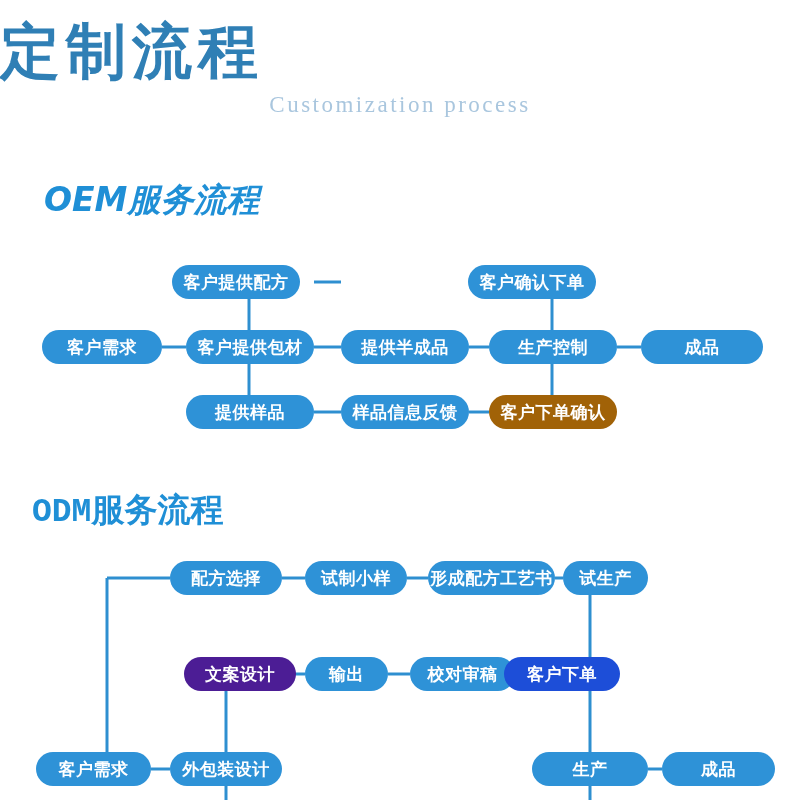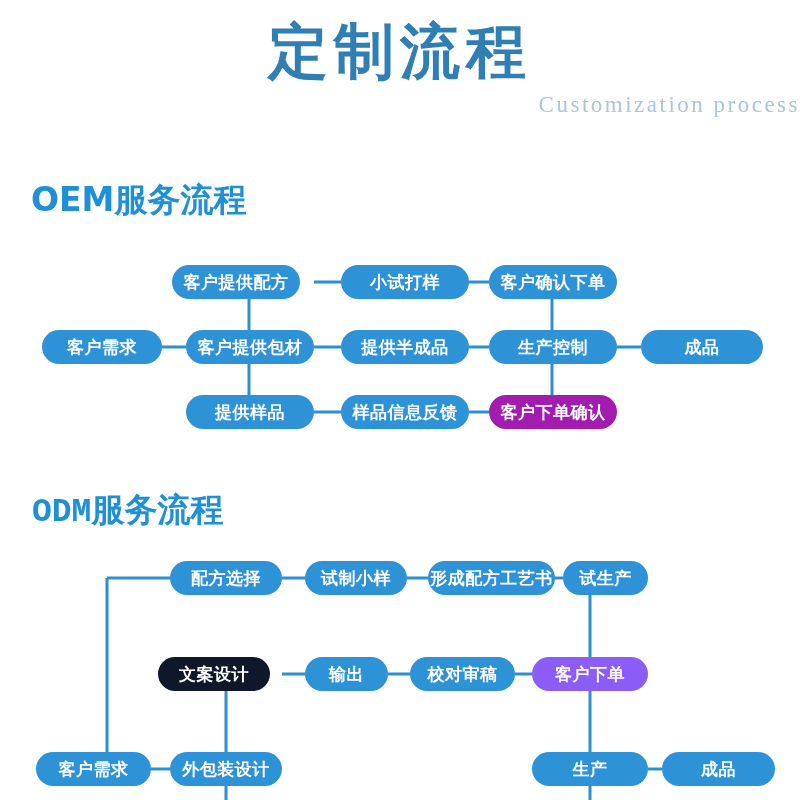--- a/index.html
+++ b/index.html
@@ -18,51 +18,50 @@
     width: 800px;
     height: 800px;
   }
 
   
   .title {
     position: absolute;
     left: 0;
     top: 18px;
     width: 800px;
-    text-align: center;
     font-size: 60px;
     font-weight: bold;
     letter-spacing: 6px;
     color: #2f7fb5;
     line-height: 1.1;
     font-family: "DejaVu Sans", "Liberation Sans", sans-serif;
   }
   .subtitle {
     position: absolute;
     left: 0;
     top: 92px;
     width: 800px;
-    text-align: right;
+    text-align: center;
     font-size: 23px;
     letter-spacing: 2.5px;
     color: #a9c6de;
     font-family: "Liberation Serif", "DejaVu Serif", serif;
   }
 
   
   .section-heading {
     position: absolute;
     font-size: 33px;
     font-weight: bold;
     color: #1f8fd6;
     letter-spacing: 0px;
     white-space: nowrap;
     font-family: "DejaVu Sans", "Liberation Sans", sans-serif;
   }
-  #oem-heading { left: 31px; top: 178px; }
+  #oem-heading { left: 44px; top: 178px; font-style: italic; }
   #odm-heading { left: 32px; top: 488px; font-family: Liberation Mono, monospace; }
 
   
   .flow {
     position: absolute;
     left: 0;
     width: 800px;
   }
   #oem-flow { top: 240px; height: 220px; }
   #odm-flow { top: 545px; height: 255px; }
@@ -111,30 +110,29 @@
         <line x1="469" x2="489" y1="107" y2="107" stroke="#2e8fd0" stroke-width="3"></line>
         <line x1="617" x2="641" y1="107" y2="107" stroke="#2e8fd0" stroke-width="3"></line>
         <line x1="314" x2="341" y1="42" y2="42" stroke="#2e8fd0" stroke-width="3"></line>
         <line x1="469" x2="489" y1="42" y2="42" stroke="#2e8fd0" stroke-width="3"></line>
         <line x1="314" x2="341" y1="172" y2="172" stroke="#2e8fd0" stroke-width="3"></line>
         <line x1="469" x2="489" y1="172" y2="172" stroke="#2e8fd0" stroke-width="3"></line>
         <line x1="249" x2="249" y1="59" y2="172" stroke="#2e8fd0" stroke-width="3"></line>
         <line x1="552" x2="552" y1="59" y2="172" stroke="#2e8fd0" stroke-width="3"></line>
       </svg>
   <div class="node h34" style="left: 172px; top: 25px; width: 128px; background: rgb(46, 146, 215); color: rgb(255, 255, 255);">客户提供配方</div>
-      <div class="node h34" style="left: 341px; top: 25px; width: 128px; background: rgb(46, 146, 215); color: rgb(255, 255, 255);">小试打样</div>
-      <div class="node h34" style="left: 489px; top: 25px; width: 128px; background: rgb(46, 146, 215); color: rgb(255, 255, 255);">客户确认下单</div>
+      <div class="node h34" style="left: 468px; top: 25px; width: 128px; background: rgb(46, 146, 215); color: rgb(255, 255, 255);">客户确认下单</div>
       <div class="node h34" style="left: 42px; top: 90px; width: 120px; background: rgb(46, 146, 215); color: rgb(255, 255, 255);">客户需求</div>
       <div class="node h34" style="left: 186px; top: 90px; width: 128px; background: rgb(46, 146, 215); color: rgb(255, 255, 255); text-align: center;">客户提供包材</div>
       <div class="node h34" style="left: 341px; top: 90px; width: 128px; background: rgb(46, 146, 215); color: rgb(255, 255, 255);">提供半成品</div>
       <div class="node h34" style="left: 489px; top: 90px; width: 128px; background: rgb(46, 146, 215); color: rgb(255, 255, 255);">生产控制</div>
       <div class="node h34" style="left: 641px; top: 90px; width: 122px; background: rgb(46, 146, 215); color: rgb(255, 255, 255);">成品</div>
       <div class="node h34" style="left: 186px; top: 155px; width: 128px; background: rgb(46, 146, 215); color: rgb(255, 255, 255);">提供样品</div>
       <div class="node h34" style="left: 341px; top: 155px; width: 128px; background: rgb(46, 146, 215); color: rgb(255, 255, 255);">样品信息反馈</div>
-      <div class="node h34" style="left: 489px; top: 155px; width: 128px; background: #a21caf; color: rgb(255, 255, 255);">客户下单确认</div>
+      <div class="node h34" style="left: 489px; top: 155px; width: 128px; background: #a16207; color: rgb(255, 255, 255);">客户下单确认</div>
     </div>
 
   <div class="section-heading" id="odm-heading">ODM服务流程</div>
   <div class="flow" id="odm-flow">
     <svg class="lines" id="odm-lines" viewBox="0 0 800 255" preserveAspectRatio="none">
         <line x1="107" x2="107" y1="33" y2="224" stroke="#2e8fd0" stroke-width="3"></line>
         <line x1="107" x2="170" y1="33" y2="33" stroke="#2e8fd0" stroke-width="3"></line>
         <line x1="151" x2="170" y1="224" y2="224" stroke="#2e8fd0" stroke-width="3"></line>
         <line x1="282" x2="305" y1="33" y2="33" stroke="#2e8fd0" stroke-width="3"></line>
         <line x1="407" x2="428" y1="33" y2="33" stroke="#2e8fd0" stroke-width="3"></line>
@@ -146,23 +144,23 @@
         <line x1="282" x2="305" y1="320" y2="320" stroke="#2e8fd0" stroke-width="3"></line>
         <line x1="407" x2="418" y1="320" y2="320" stroke="#2e8fd0" stroke-width="3"></line>
         <line x1="528" x2="532" y1="320" y2="320" stroke="#2e8fd0" stroke-width="3"></line>
         <line x1="226" x2="226" y1="146" y2="320" stroke="#2e8fd0" stroke-width="3"></line>
         <line x1="590" x2="590" y1="50" y2="320" stroke="#2e8fd0" stroke-width="3"></line>
       </svg>
   <div class="node h34" style="left: 170px; top: 16px; width: 112px; background: rgb(46, 146, 215); color: rgb(255, 255, 255);">配方选择</div>
       <div class="node h34" style="left: 305px; top: 16px; width: 102px; background: rgb(46, 146, 215); color: rgb(255, 255, 255);">试制小样</div>
       <div class="node h34" style="left: 428px; top: 16px; width: 127px; background: rgb(46, 146, 215); color: rgb(255, 255, 255);">形成配方工艺书</div>
       <div class="node h34" style="left: 563px; top: 16px; width: 85px; background: rgb(46, 146, 215); color: rgb(255, 255, 255);">试生产</div>
-      <div class="node h34" style="left: 158px; top: 112px; width: 112px; background: #0f172a; color: rgb(255, 255, 255); font-family: Liberation Serif, serif;">文案设计</div>
+      <div class="node h34" style="left: 184px; top: 112px; width: 112px; background: #4c1d95; color: rgb(255, 255, 255); font-family: Liberation Serif, serif;">文案设计</div>
       <div class="node h34" style="left: 305px; top: 112px; width: 83px; background: rgb(46, 146, 215); color: rgb(255, 255, 255);">输出</div>
       <div class="node h34" style="left: 410px; top: 112px; width: 105px; background: rgb(46, 146, 215); color: rgb(255, 255, 255);">校对审稿</div>
-      <div class="node h34" style="left: 532px; top: 112px; width: 116px; background: #8b5cf6; color: rgb(255, 255, 255);">客户下单</div>
+      <div class="node h34" style="left: 504px; top: 112px; width: 116px; background: #1d4ed8; color: rgb(255, 255, 255);">客户下单</div>
       <div class="node h34" style="left: 36px; top: 207px; width: 115px; background: rgb(46, 146, 215); color: rgb(255, 255, 255);">客户需求</div>
       <div class="node h34" style="left: 532px; top: 207px; width: 116px; background: rgb(46, 146, 215); color: rgb(255, 255, 255);">生产</div>
       <div class="node h34" style="left: 170px; top: 207px; width: 112px; background: rgb(46, 146, 215); color: rgb(255, 255, 255);">外包装设计</div>
       <div class="node h34" style="left: 662px; top: 207px; width: 113px; background: rgb(46, 146, 215); color: rgb(255, 255, 255);">成品</div>
     </div>
 
 </div>
 
 </body></html>

